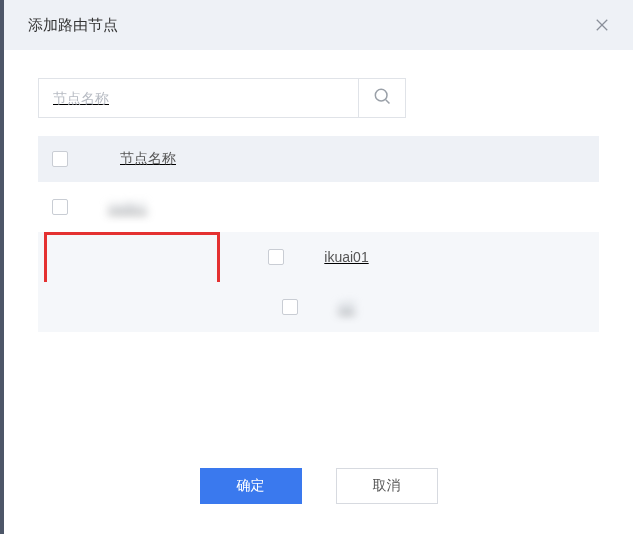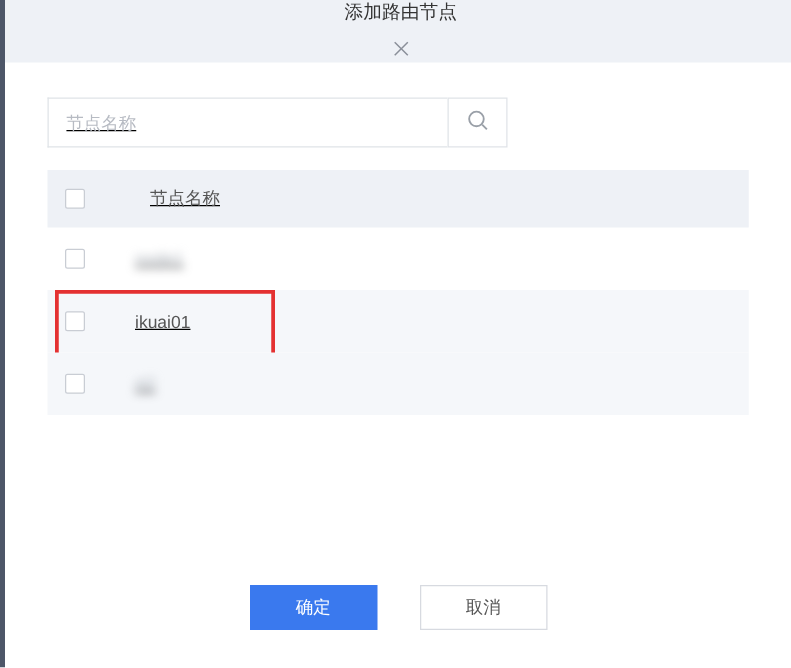--- a/index.html
+++ b/index.html
@@ -1,30 +1,30 @@
 <!DOCTYPE html>
 <html><head>
   <meta charset="utf-8">
   <style>
     * { box-sizing: border-box; margin: 0; padding: 0; }
     body { font-family: -apple-system, "Microsoft YaHei", sans-serif; width: 633px; height: 534px; background: #fff; overflow: hidden; }
     .wrap { border-left: 4px solid #4d5668; height: 534px; display: flex; flex-direction: column; }
-    .header { background: #eef1f6; height: 50px; display: flex; align-items: center; justify-content: space-between; padding: 0 20px 0 24px; flex-direction: column; }
+    .header { background: #eef1f6; height: 50px; display: flex; align-items: center; justify-content: space-between; padding: 0 20px 0 24px; }
     .header-title { font-size: 15px; color: #333; }
     .close-icon { width: 22px; height: 22px; display: flex; align-items: center; justify-content: center; cursor: pointer; color: #8a8f99; }
     .close-icon svg { width: 18px; height: 18px; }
     .body { padding: 28px 34px 0 34px; flex: 1; text-decoration: underline; }
     .search-row { display: flex; margin-bottom: 18px; }
     .search-input { flex: none; width: 320px; height: 40px; border: 1px solid #e0e3e8; border-right: none; padding: 0 14px; font-size: 14px; color: #333; outline: none; }
     .search-input::placeholder { color: #b7bbc3; }
     .search-btn { width: 48px; height: 40px; border: 1px solid #e0e3e8; background: #fff; display: flex; align-items: center; justify-content: center; cursor: pointer; color: #9aa0a8; }
     .search-btn svg { width: 20px; height: 20px; }
     .table-head { background: #eef1f6; height: 46px; display: flex; align-items: center; padding: 0 14px; }
     .row { height: 50px; display: flex; align-items: center; padding: 0 14px; position: relative; }
-    .row.alt { background: #f5f7fa; }
+    .row.alt { background: #f5f7fa; justify-content: center; }
     .checkbox { width: 16px; height: 16px; border: 1px solid #c9cdd4; border-radius: 2px; background: #fff; cursor: pointer; flex: none; margin-right: 40px; }
     .checkbox.head-cb { margin-right: 52px; }
     .col-label { font-size: 14px; color: #555; }
     .cell-text { font-size: 14px; color: #555; }
     .blur { filter: blur(4px); color: #aab0b8; }
     .highlight { position: absolute; left: 6px; top: 0; width: 176px; height: 100px; border: 3px solid #e43131; pointer-events:none; }
     .footer { display: flex; justify-content: center; gap: 34px; padding: 26px 0 30px 0; }
     .btn { width: 102px; height: 36px; font-size: 14px; display: flex; align-items: center; justify-content: center; cursor: pointer; border: none; }
     .btn-primary { background: #3a79ee; color: #fff; }
     .btn-default { background: #fff; color: #555; border: 1px solid #d7dae0; }

